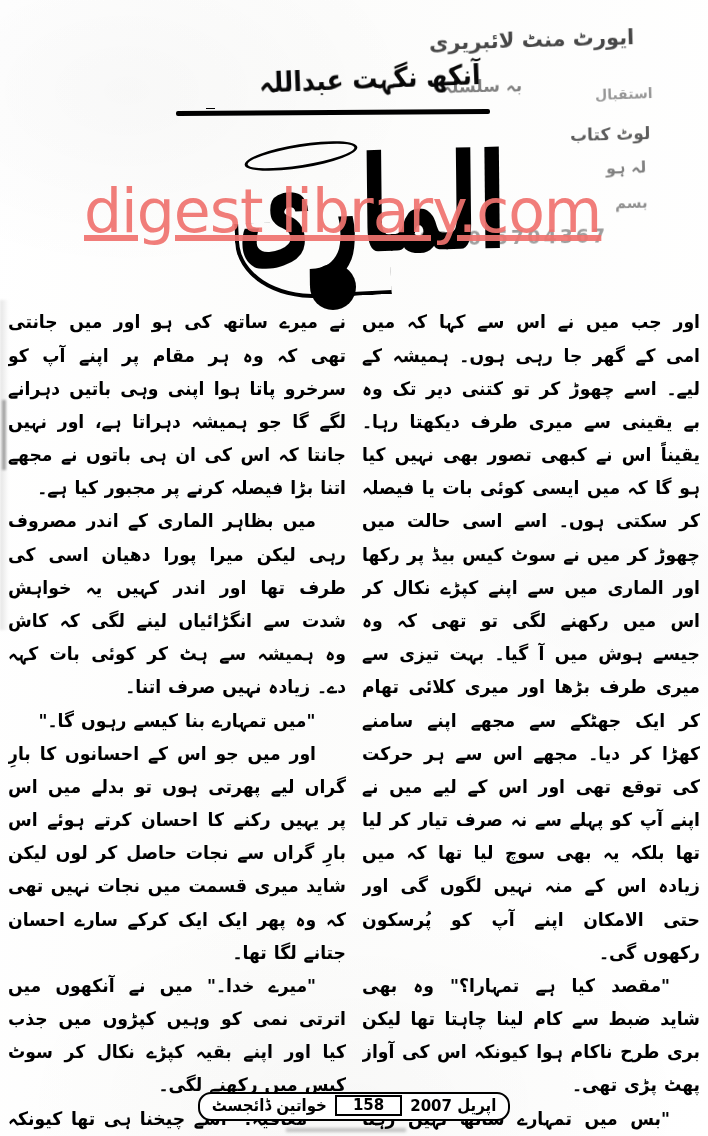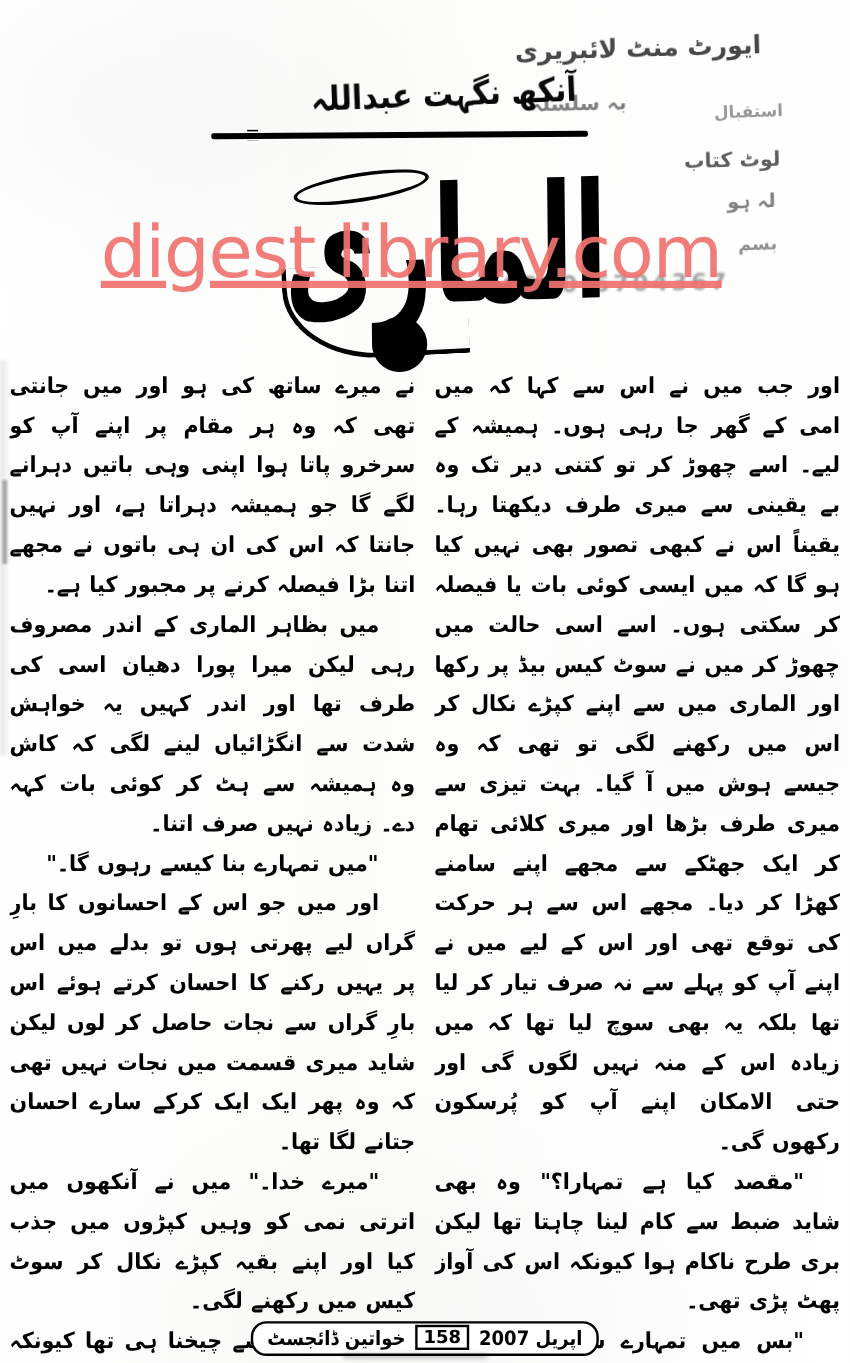--- a/index.html
+++ b/index.html
@@ -233,21 +233,21 @@
   }
   .text-column p.no-indent { text-indent: 0; }
   .text-column p.center { text-align: center; text-indent: 0; }
 
   
   #footer {
     position: absolute;
     left: 0; top: 1092px;
     width: 708px; height: 38px;
     display: flex;
-    align-items: flex-end;
+    align-items: flex-start;
     justify-content: center;
   }
   #footer-plate {
     display: flex;
     flex-direction: row-reverse;
     align-items: center;
     gap: 8px;
     border: 2.5px solid #000;
     border-radius: 13px;
     padding: 1px 12px 3px 12px;
@@ -259,21 +259,21 @@
     font-weight: 700;
     color: #000;
     white-space: nowrap;
     transform: scaleY(1.1);
   }
   #footer-page-number {
     font-size: 15px;
     font-weight: 700;
     color: #000;
     border: 2px solid #000;
-    padding: 0px 5px;
+    padding: 0px 16px;
     line-height: 17px;
     font-family: "DejaVu Sans", sans-serif;
   }
   #footer-issue-date {
     font-size: 15px;
     font-weight: 700;
     color: #000;
     white-space: nowrap;
     direction: rtl;
     transform: scaleY(1.1);

